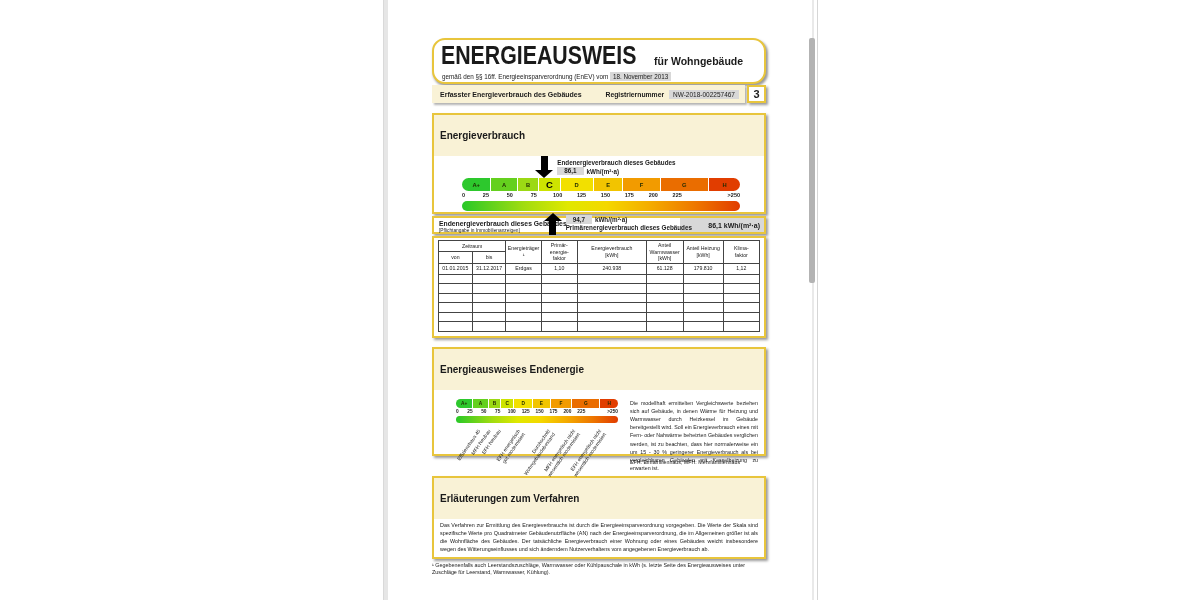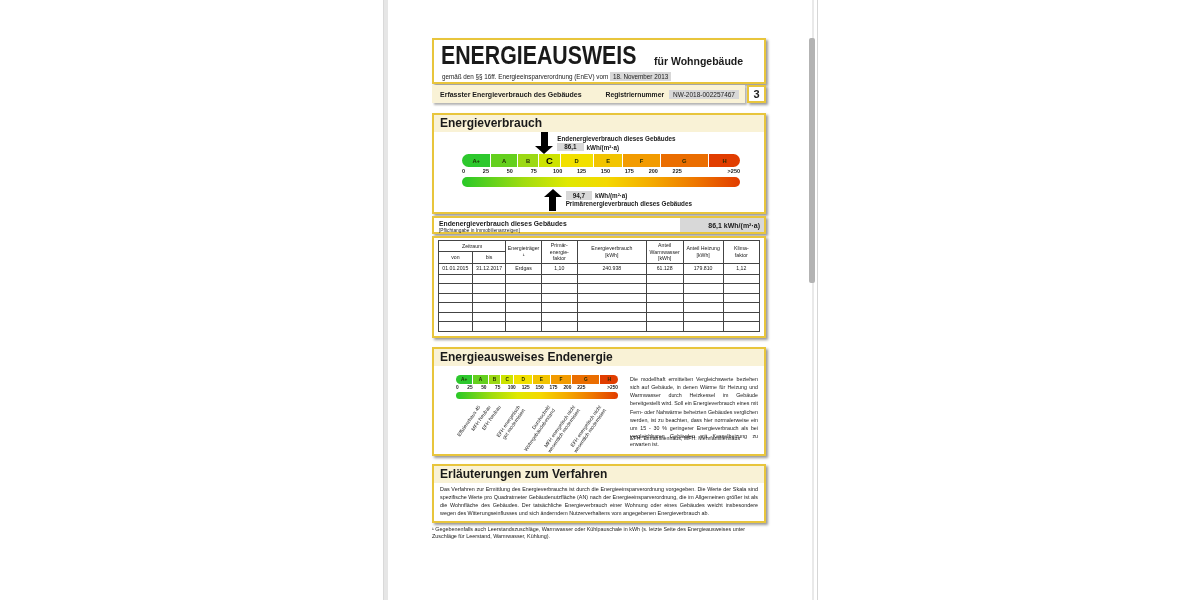--- a/index.html
+++ b/index.html
@@ -9,24 +9,24 @@
   
   .divider-left{position:absolute;left:383px;top:0;width:4px;height:600px;background:#e6e6e6;border-left:1px solid #d9d9d9;}
   .scroll-track{position:absolute;left:812px;top:0;width:2px;height:600px;background:#e9e9e9;}
   .scroll-thumb{position:absolute;left:809px;top:38px;width:6px;height:245px;background:#b3b3b3;border-radius:2px;}
   .divider-right{position:absolute;left:817px;top:0;width:1px;height:600px;background:#d6d6d6;}
 
   .doc{position:absolute;left:432px;top:38px;width:334px;}
 
   .gold{border:2px solid #e8c53c;background:#fff;box-shadow:1.5px 2px 2.5px rgba(0,0,0,.4);box-sizing:border-box;}
   .chip{background:#d8d8d8;padding:0 4px;display:inline-block;}
-  .strip{background:#f9f2d6;font-weight:bold;font-size:12px;padding:2px 6px;line-height:1.1;}
-
-  
-  .header-box{height:46px;position:relative;}
+  .strip{background:#f9f2d6;font-weight:bold;font-size:10px;padding:15px 6px;line-height:1.1;}
+
+  
+  .header-box{height:46px;position:relative;border-radius:13px;}
   .h-title{position:absolute;left:7px;top:0;font-size:26px;font-weight:bold;transform:scaleX(.82);transform-origin:left top;white-space:nowrap;}
   .h-sub{position:absolute;left:220px;top:15px;font-size:10.5px;font-weight:bold;}
   .h-law{position:absolute;left:8px;top:32px;font-size:6.3px;}
   .h-law .chip{font-size:6.3px;padding:1px 3px;}
 
   .subhead-row{position:relative;height:18px;margin-top:1px;}
   .subhead-bar{position:absolute;left:0;top:0;width:313px;height:18px;background:#f9f2d6;box-shadow:1.5px 2px 2px rgba(0,0,0,.3);
     display:flex;align-items:center;justify-content:space-between;box-sizing:border-box;padding:0 6px 0 8px;}
   .subhead-bar .left{font-weight:bold;font-size:7px;}
   .subhead-bar .right{font-size:6.8px;font-weight:bold;white-space:nowrap;}
@@ -84,21 +84,21 @@
   .ticks-small .tick{font-size:4.8px;}
   .grad-small{top:17.5px;height:7px;}
   .comp-labels{position:absolute;left:0;top:27px;width:100%;height:52px;}
   .rlabel{position:absolute;top:2px;}
   .rlabel .inner{position:absolute;right:0;top:0;transform:rotate(-55deg);transform-origin:top right;
     text-align:right;font-size:5px;line-height:1.2;white-space:nowrap;}
   .comp-text{position:absolute;left:196px;top:9px;width:128px;font-size:5.3px;line-height:1.55;text-align:justify;}
   .comp-abbr{position:absolute;left:196px;top:69px;font-size:5.3px;}
 
   
-  .proc-box{margin-top:8px;}
+  .proc-box{margin-top:20px;}
   .proc-text{font-size:5.4px;line-height:1.5;padding:2px 6px 4px 6px;text-align:justify;}
 
   .footnote{margin-top:3px;font-size:5.4px;line-height:1.35;color:#222;}
 </style>
 </head>
 <body>
 
 <div class="divider-left"></div>
 <div class="scroll-track"></div>
 <div class="scroll-thumb"></div>

